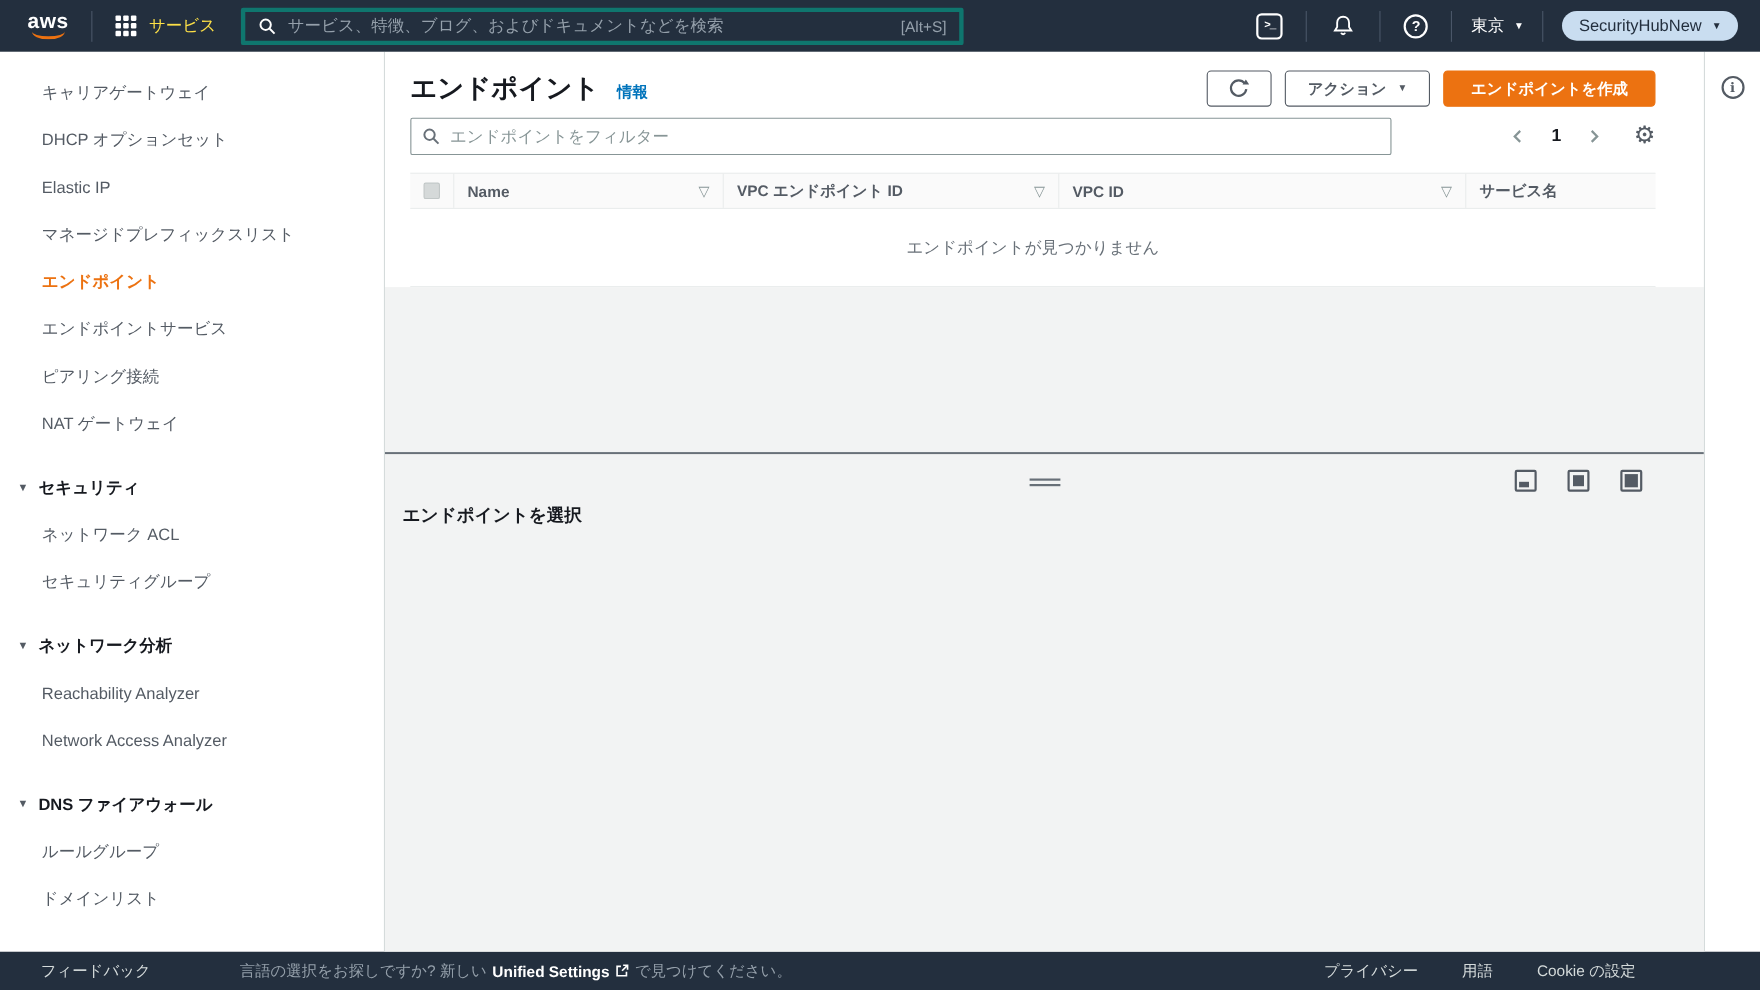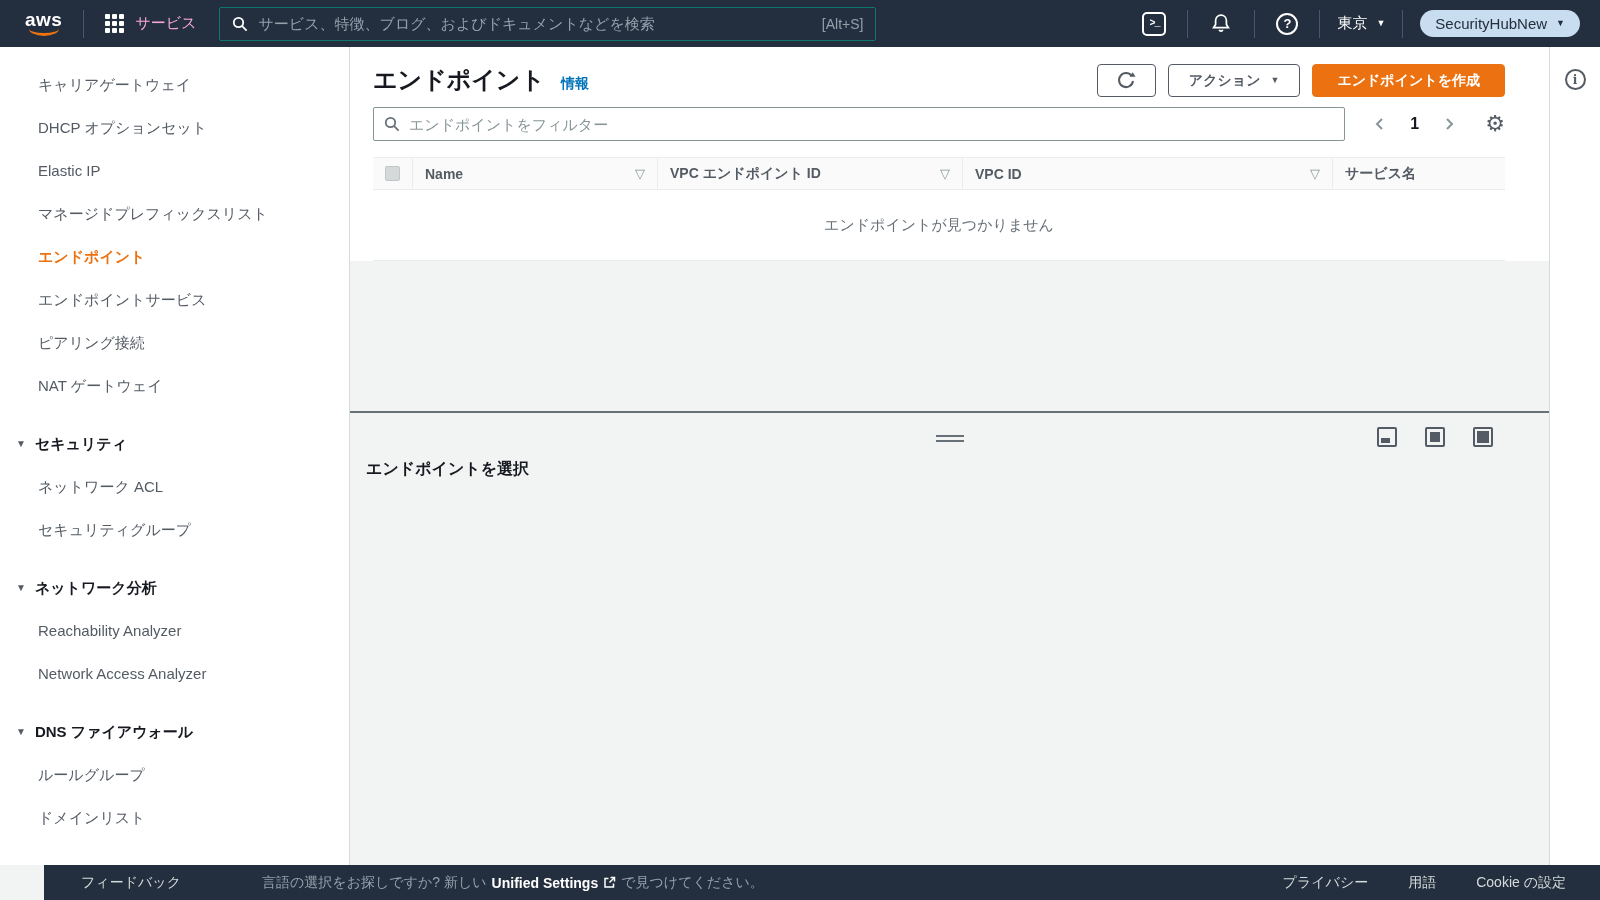--- a/index.html
+++ b/index.html
@@ -8,22 +8,22 @@
 
   
   .topnav { height:47px; background:#232f3e; display:flex; align-items:center; padding:0 20px 0 25px; position:relative; z-index:5; }
   .aws-logo { display:flex; flex-direction:column; align-items:center; cursor:pointer; }
   .aws-logo .aws-word { color:#fff; font-weight:700; font-size:19px; line-height:17px; letter-spacing:.5px; }
   .aws-logo .aws-smile { width:30px; height:8px; border-bottom:3px solid #ec7211; border-radius:0 0 55% 55%/0 0 100% 100%; }
   .nav-vdiv { width:1px; height:28px; background:#4a5668; margin:0 21px; }
   .nav-services { display:flex; align-items:center; gap:11px; cursor:pointer; }
   .grid-icon { display:grid; grid-template-columns:repeat(3,5px); grid-auto-rows:5px; gap:2px; }
   .grid-icon i { background:#fff; border-radius:1px; }
-  .nav-label { color:#f9a8d4; font-size:15px; }
-  .nav-search { margin-left:23px; width:657px; height:34px; border:1px solid #0f766e; border-radius:2px; display:flex; align-items:center; padding:0 12px; gap:10px; background:#232f3e; }
+  .nav-label { color:#fde047; font-size:15px; }
+  .nav-search { margin-left:23px; width:657px; height:34px; border:4px solid #0f766e; border-radius:2px; display:flex; align-items:center; padding:0 12px; gap:10px; background:#232f3e; }
   .nav-search input { flex:1; background:transparent; border:none; outline:none; color:#eee; font-size:15px; font-family:inherit; }
   .nav-search input::placeholder { color:#95a0ab; }
   .nav-shortcut { color:#95a0ab; font-size:14px; }
   .nav-right { margin-left:auto; display:flex; align-items:center; }
   .nav-icon-btn { display:flex; align-items:center; justify-content:center; cursor:pointer; padding:0 4px; }
   .shell-icon { width:24px; height:24px; border:2px solid #fff; border-radius:5px; color:#fff; font-family:"Liberation Mono","DejaVu Sans Mono",monospace; font-size:10px; font-weight:700; display:flex; align-items:center; justify-content:center; letter-spacing:-1px; }
   .help-circle { width:22px; height:22px; border:2px solid #fff; border-radius:50%; color:#fff; font-size:13px; font-weight:700; display:flex; align-items:center; justify-content:center; }
   .nav-sep { width:1px; height:28px; background:#4a5668; margin:0 17px; }
   .nav-region { display:flex; align-items:center; gap:9px; color:#fff; font-size:15px; cursor:pointer; }
   .caret { font-size:9px; line-height:1; }
@@ -44,21 +44,21 @@
   .card { background:#fff; padding:17px 44px 0 23px; }
   .hdr-row { display:flex; align-items:flex-start; }
   .title-group { display:flex; align-items:baseline; gap:16px; }
   .page-title { font-size:24px; font-weight:700; color:#16191f; }
   .info-link { font-size:14px; font-weight:700; color:#0073bb; cursor:pointer; }
   .btn-group { margin-left:auto; display:flex; gap:12px; }
   .btn { height:33px; border:1px solid #545b64; border-radius:4px; background:#fff; color:#545b64; font-size:14px; font-weight:700; font-family:inherit; display:flex; align-items:center; justify-content:center; gap:10px; padding:0 20px; cursor:pointer; }
   .btn-icon { width:59px; padding:0; }
   .btn-primary { background:#ec7211; border-color:#ec7211; color:#fff; padding:0 24px; }
   .filter-row { display:flex; align-items:center; margin-top:10px; }
-  .filter-box { width:972px; height:34px; border:1px solid #879596; border-radius:2px; background:#fff; display:flex; align-items:center; gap:9px; padding:0 10px; }
+  .filter-box { width:892px; height:34px; border:1px solid #879596; border-radius:2px; background:#fff; display:flex; align-items:center; gap:9px; padding:0 10px; }
   .filter-box input { flex:1; border:none; outline:none; font-size:15px; color:#16191f; font-family:inherit; }
   .filter-box input::placeholder { color:#879596; }
   .filter-right { margin-left:auto; display:flex; align-items:center; gap:14px; }
   .page-btn { background:none; border:none; cursor:pointer; display:flex; align-items:center; padding:2px; }
   .page-num { font-size:16px; font-weight:700; color:#16191f; padding:0 6px; }
   .gear-btn { background:none; border:none; cursor:pointer; font-size:22px; color:#545b64; line-height:1; margin-left:12px; font-family:"DejaVu Sans",sans-serif; }
 
   .table { margin-top:16px; }
   .t-head { display:flex; height:33px; background:#fafafa; border-top:1px solid #eaeded; border-bottom:1px solid #eaeded; }
   .t-cell { display:flex; align-items:center; padding:0 12px; font-size:14px; font-weight:700; color:#545b64; border-right:1px solid #eaeded; }
@@ -81,21 +81,21 @@
   .ps-small i { left:2px; bottom:2px; width:9px; height:5px; }
   .ps-med i  { left:3px; top:3px; width:10px; height:10px; }
   .ps-large i{ left:2px; top:2px; width:12px; height:12px; }
   .panel-heading { position:absolute; top:46px; left:16px; font-size:16px; font-weight:700; color:#16191f; }
 
   
   .tool-strip { width:51px; background:#fff; border-left:1px solid #d5dbdb; flex:none; display:flex; justify-content:center; padding-top:22px; }
   .circle-i { width:21px; height:21px; border:2px solid #545b64; border-radius:50%; color:#545b64; font-size:12px; font-weight:700; font-family:"DejaVu Serif",serif; display:flex; align-items:center; justify-content:center; cursor:pointer; }
 
   
-  .footer { height:35px; background:#232f3e; display:flex; align-items:center; padding:0 34px 0 37px; font-size:14px;margin-left:44px; }
+  .footer { height:35px; background:#232f3e; display:flex; align-items:center; padding:0 113px 0 37px; font-size:14px; }
   .foot-link { color:#d5dbdb; cursor:pointer; }
   .foot-lang { margin-left:81px; display:flex; align-items:center; gap:5px; color:#95a0ab;justify-content:space-between; }
   .foot-lang .bold-link { color:#fff; font-weight:700; cursor:pointer; }
   .foot-right { margin-left:auto; display:flex; align-items:center; gap:40px; }
   .foot-copy { color:#d5dbdb; }
 </style>
 </head>
 <body>
 
 <div class="topnav">

